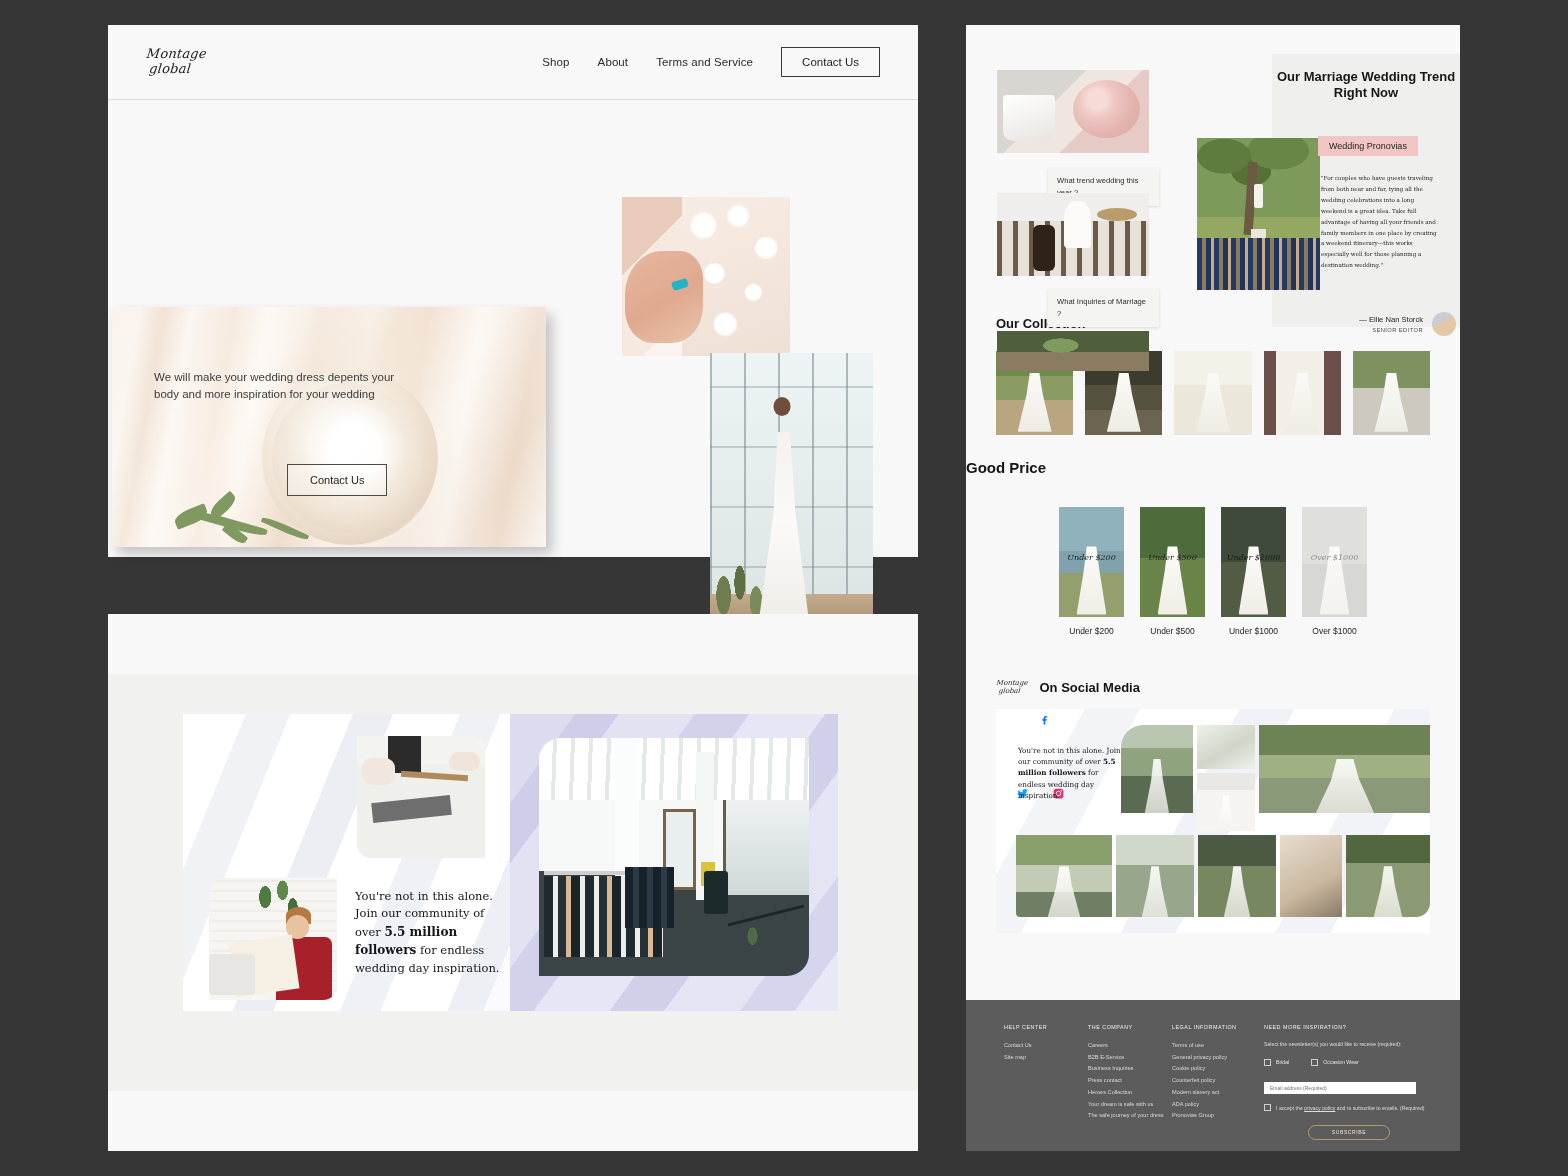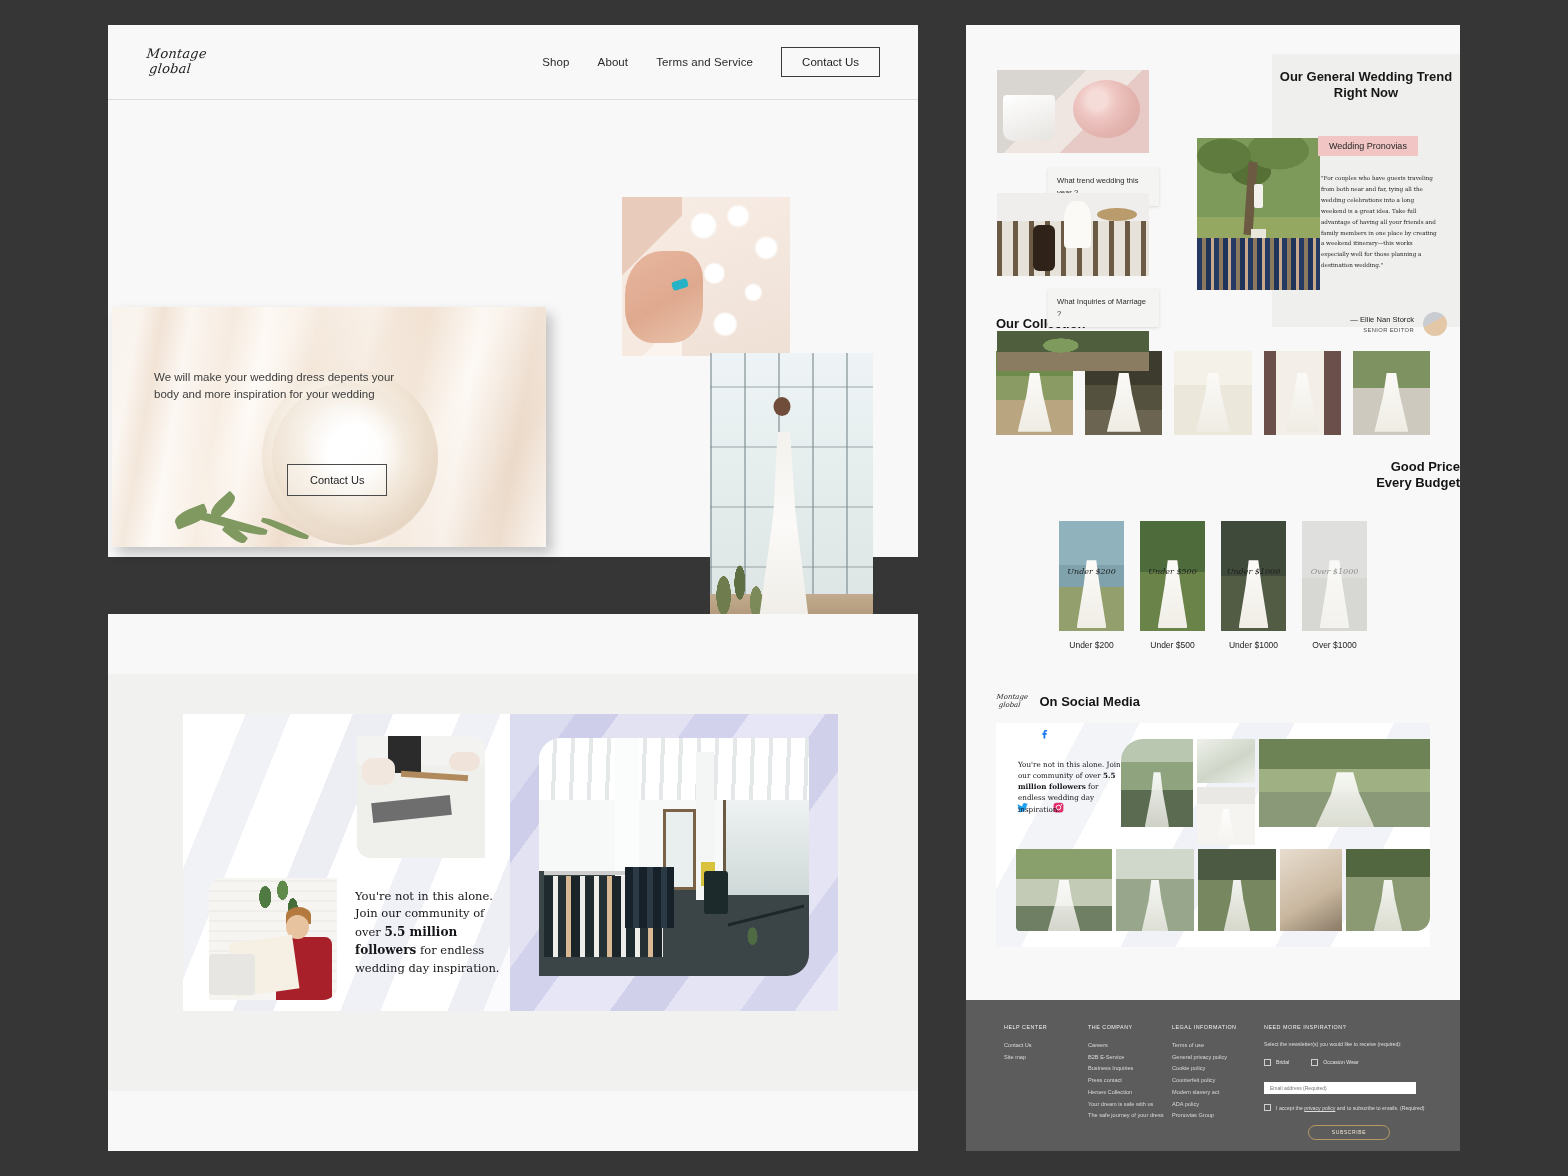--- a/index.html
+++ b/index.html
@@ -286,21 +286,21 @@
   .trend-photo .aisle{ position:absolute; left:44%; top:60%; width:12%; height:40%; background:#e9e6dc;}
   .trend-photo .guests{ position:absolute; left:0; top:66%; width:100%; height:34%;
     background:repeating-linear-gradient(90deg,#243a63 0 5px,#8d7a5e 5px 9px,#1f3458 9px 14px,#c8a98c 14px 17px);}
   .trend-photo .lant{ position:absolute; left:46%; top:30%; width:8%; height:16%; background:#f2f1ec; border-radius:2px;}
 
   .quote {
     position:absolute; left:355px; top:148px; width:117px;
     font-family:"DejaVu Serif", serif; font-size:5.6px; line-height:1.95; color:#1e1e1e;
   }
   .author {
-    position:absolute; left:343px; top:287px; width:138px; display:flex; align-items:center; gap:9px;
+    position:absolute; left:352px; top:287px; width:138px; display:flex; align-items:center; gap:9px;
   }
   .author-txt{ text-align:right; flex:1; }
   .author-name{ font-size:7.6px; color:#1d1d1d; }
   .author-role{ font-size:5.8px; color:#4a4a4a; letter-spacing:.4px; margin-top:3px; }
   .avatar{
     width:24px; height:24px; border-radius:50%; overflow:hidden; flex:0 0 24px;
     background:linear-gradient(150deg,#c9cdd1 0 42%,#e3c7a7 42% 100%);
   }
   .avatar::after{ content:""; position:absolute; }
 
@@ -315,21 +315,21 @@
   .c4{ background:linear-gradient(90deg,#6b4f4a 0 16%,#f3eee8 16% 78%,#6b4f4a 78% 100%); }
   .c5{ background:linear-gradient(180deg,#7e9161 0 44%,#cdc9bf 44% 100%); }
   .coll-card .dress{
     position:relative; left:50%; top:26%; width:44%; height:70%;
     transform:translateX(-50%);
     background:linear-gradient(180deg,#fbfaf7,#efece4);
     clip-path:polygon(36% 0,64% 0,74% 36%,100% 100%,0 100%,26% 38%);
   }
 
   
-  .price-title { margin-top:24px; text-align:right; font-size:13px; font-weight:bold;
+  .price-title { margin-top:24px; text-align:left; font-size:15px; font-weight:bold;
     line-height:1.25; color:#141414; }
   .price-row { display:flex; justify-content:center; gap:16px; margin-top:29px; }
   .price-col { width:65px; }
   .price-img { width:65px; height:110px; position:relative; overflow:hidden; }
   .p1{ background:linear-gradient(180deg,#8fb2bd 0 40%,#7fa2ad 40% 60%,#93a06d 60% 100%); }
   .p2{ background:linear-gradient(180deg,#4e6b3c 0 46%,#6a8348 46% 100%); }
   .p3{ background:linear-gradient(180deg,#3f4a3a 0 50%,#525c45 50% 100%); }
   .p4{ background:linear-gradient(180deg,#c9c8c4 0 52%,#b8b7b2 52% 100%); }
   .price-img .pd{
     position:absolute; left:50%; bottom:2%; width:46%; height:62%;
@@ -529,21 +529,21 @@
       <div class="cap cap1">What trend wedding this year ?</div>
 
       <div class="thumb t2">
         <div class="hat"></div>
           <div class="braid"></div>
       </div>
       <div class="cap cap2">What Inquiries of Marriage ?</div>
 
       <div class="thumb t3"></div>
 
-      <div class="trend-h">Our General Wedding Trend Right Now</div>
+      <div class="trend-h">Our Marriage Wedding Trend Right Now</div>
 
       <div class="trend-photo">
         <div class="tree"></div>
           <div class="trunk"></div>
           <div class="lant"></div>
         <div class="aisle"></div>
           <div class="guests"></div>
       </div>
 
       <div class="badge">Wedding Pronovias</div>
@@ -575,21 +575,20 @@
           </div>
         <div class="coll-card c5">
             <div class="dress"></div>
           </div>
       </div>
     </div>
 
     <div>
       <div class="price-title">
         <div>Good Price</div>
-        <div>Every Budget</div>
       </div>
       <div class="price-row">
         <div class="price-col">
           <div class="price-img p1">
               <div class="pd"></div>
             <div class="script">Under $200</div>
             </div>
           <div class="price-lab">Under $200</div>
         </div>
         <div class="price-col">

